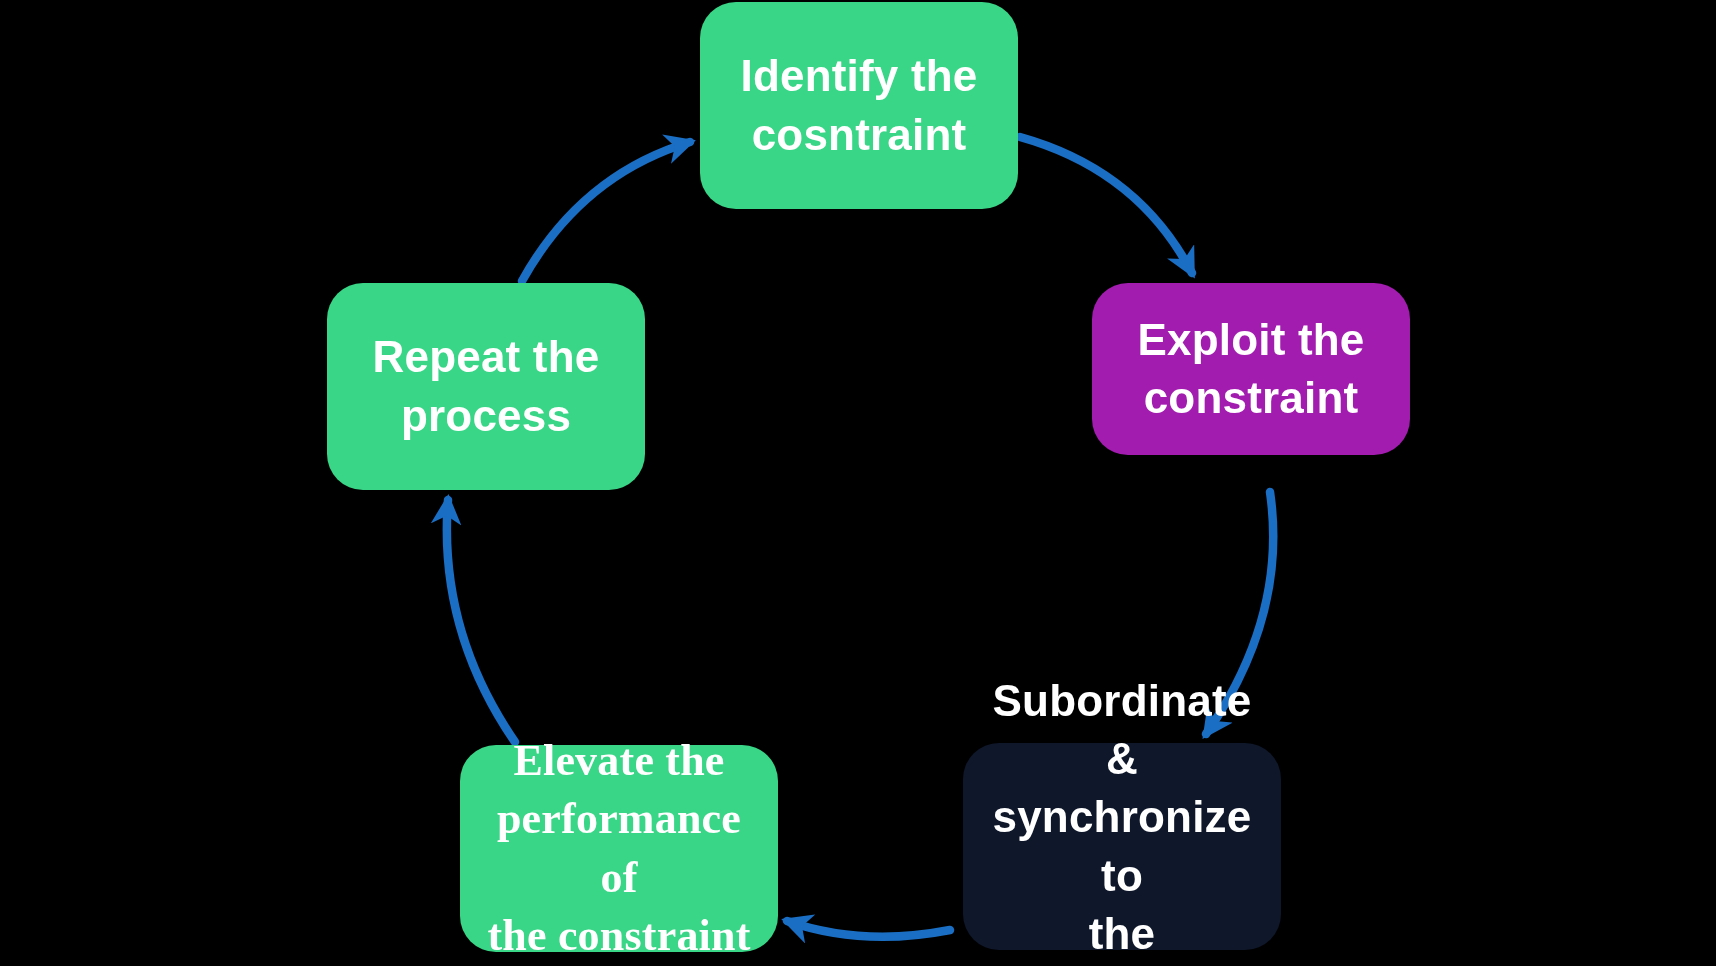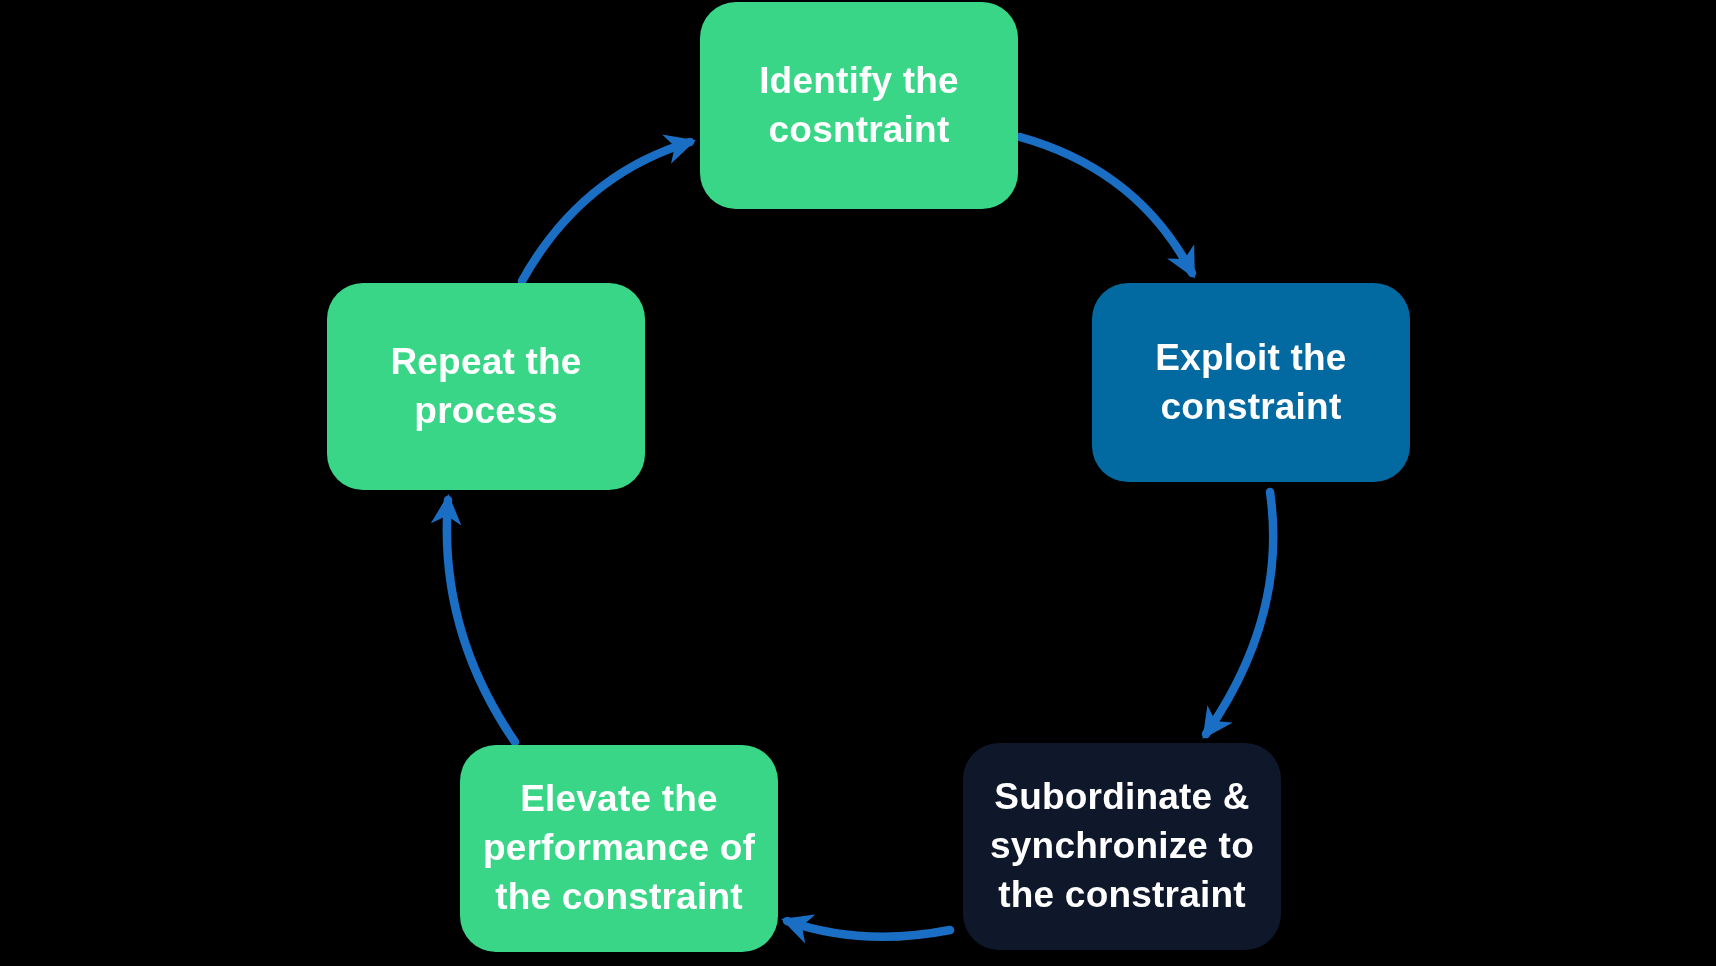--- a/index.html
+++ b/index.html
@@ -29,21 +29,21 @@
     display: flex;
     align-items: center;
     justify-content: center;
     text-align: center;
     box-sizing: border-box;
     padding: 10px 18px;
   }
   .node-label {
     white-space: pre-line;
     color: #ffffff;
-    font-size: 37px;
+    font-size: 44px;
     font-weight: 600;
     line-height: 1.32;
     letter-spacing: 0.2px;
   }
   .arrow-path {
     fill: none;
     stroke-linecap: round;
   }
 </style>
 </head>
@@ -62,30 +62,30 @@
         <path class="arrow-path" d="M 1270 492 Q 1288 616 1206 734" stroke="#1A6FC4" stroke-width="8.5" marker-end="url(#arrowhead)"></path>
         <path class="arrow-path" d="M 950 930 Q 862 947 787 921" stroke="#1A6FC4" stroke-width="8.5" marker-end="url(#arrowhead)"></path>
         <path class="arrow-path" d="M 515 742 Q 438 630 448 500" stroke="#1A6FC4" stroke-width="8.5" marker-end="url(#arrowhead)"></path>
       </g>
   </svg>
   <div id="node-layer">
       <div class="node" style="left: 700px; top: 2px; width: 318px; height: 207px; background: rgb(56, 214, 134);">
         <span class="node-label" style="color: rgb(255, 255, 255);">Identify the
 cosntraint</span>
       </div>
-      <div class="node" style="left: 1092px; top: 283px; width: 318px; height: 199px; background: #0369a1;">
+      <div class="node" style="left: 1092px; top: 283px; width: 318px; height: 172px; background: #a21caf;">
         <span class="node-label" style="color: rgb(255, 255, 255);">Exploit the
 constraint</span>
       </div>
       <div class="node" style="left: 963px; top: 743px; width: 318px; height: 207px; background: #0f172a;">
         <span class="node-label" style="color: rgb(255, 255, 255);">Subordinate &amp;
 synchronize to
 the constraint</span>
       </div>
-      <div class="node" style="left: 460px; top: 745px; width: 318px; height: 207px; background: rgb(56, 214, 134);">
+      <div class="node" style="left: 460px; top: 745px; width: 318px; height: 207px; background: rgb(56, 214, 134); font-family: Liberation Serif, serif;">
         <span class="node-label" style="color: rgb(255, 255, 255);">Elevate the
 performance of
 the constraint</span>
       </div>
       <div class="node" style="left: 327px; top: 283px; width: 318px; height: 207px; background: rgb(56, 214, 134);">
         <span class="node-label" style="color: rgb(255, 255, 255);">Repeat the
 process</span>
       </div>
     </div>
 </div>

